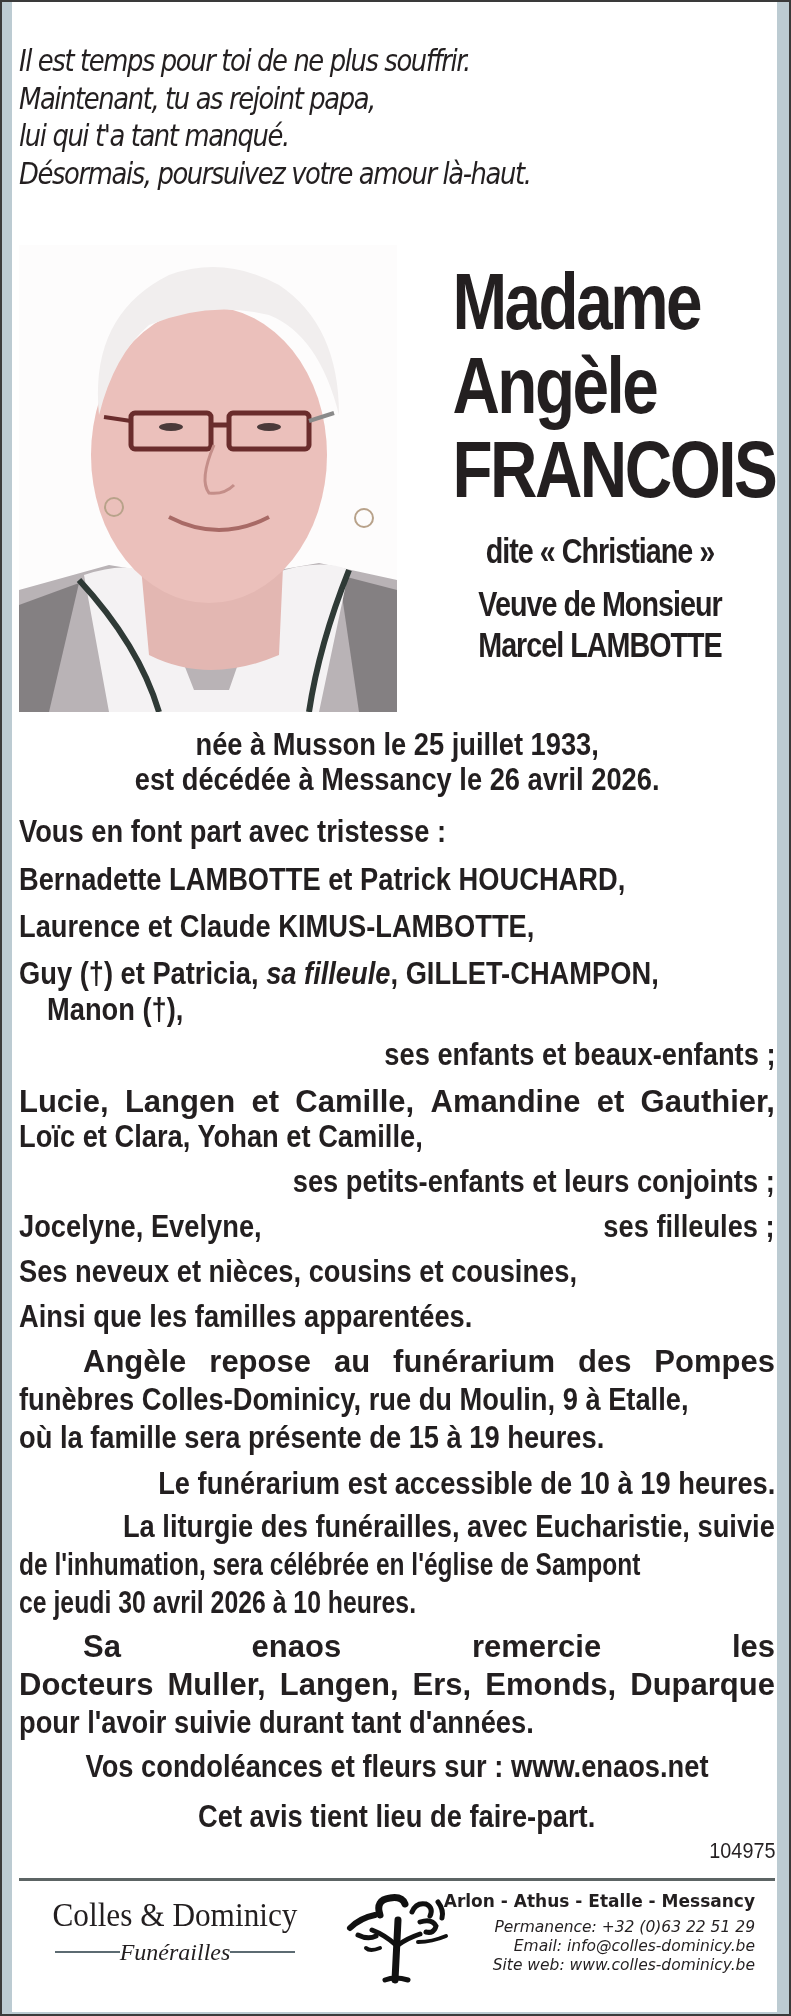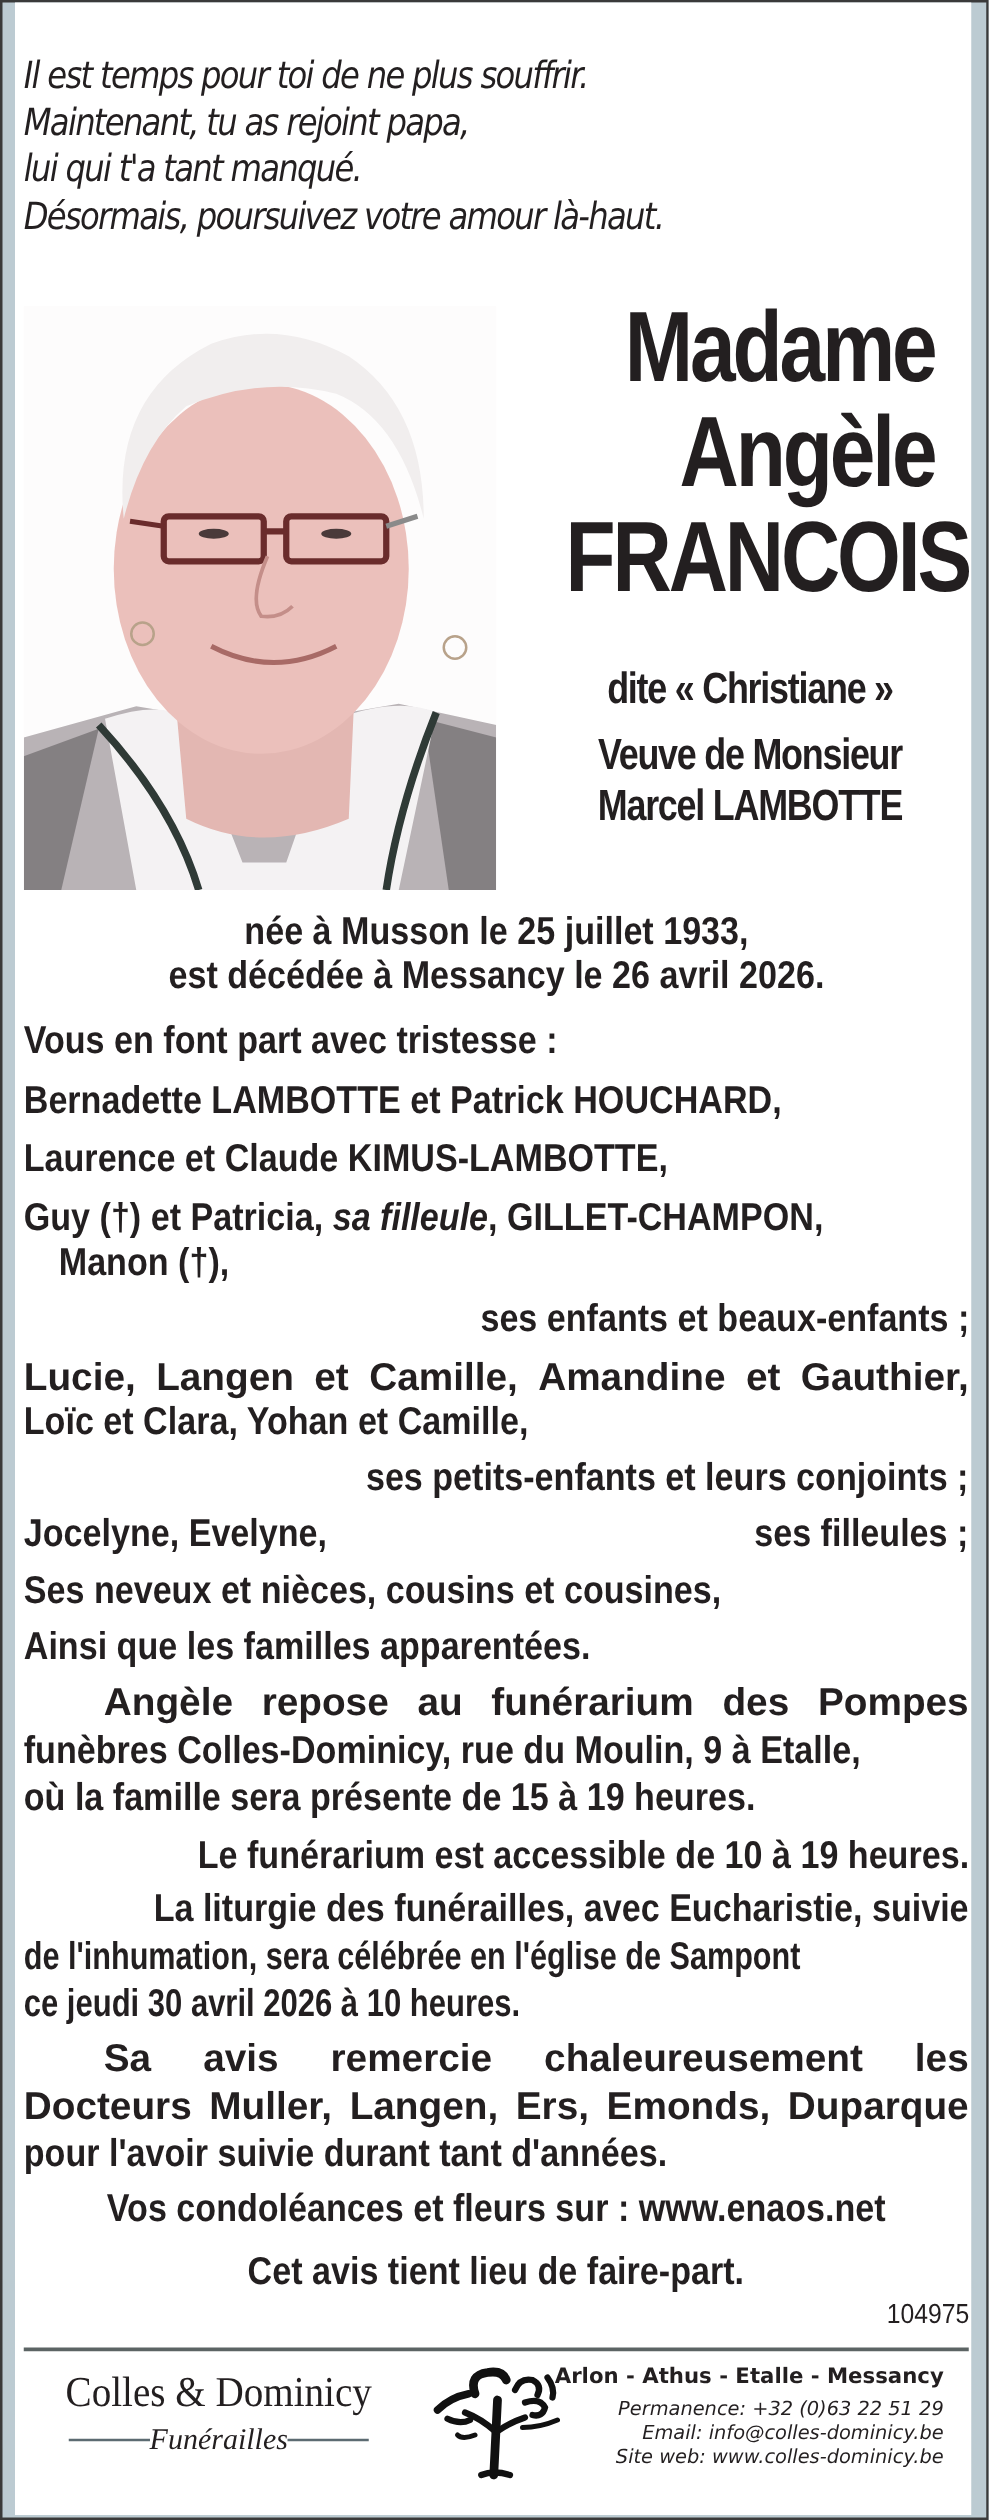--- a/index.html
+++ b/index.html
@@ -12,21 +12,21 @@
 
   .poem { position: absolute; left: 19px; top: 42px; width: 740px;
     font-family: "DejaVu Sans", sans-serif; font-style: italic; font-size: 30px;
     line-height: 37.5px; letter-spacing: -1.6px; transform: scaleX(0.86); transform-origin: left top;
     white-space: nowrap; }
   .poem div { height: 37.5px; }
 
   .photo { position: absolute; left: 19px; top: 245px; width: 378px; height: 467px;
     background: #fdfcfc; overflow: hidden; }
 
-  .name-block { position: absolute; left: 420px; top: 236px; width: 360px; text-align: right; }
+  .name-block { position: absolute; left: 420px; top: 260px; width: 360px; text-align: left; }
   .name-line { font-family: "Liberation Sans", sans-serif; font-weight: bold; font-size: 80px;
     line-height: 84px; letter-spacing: -3px; transform: scaleX(0.82); transform-origin: center top;
     white-space: nowrap; color: #231f20; }
   .sub-block { position: absolute; left: 420px; top: 530px; width: 360px; text-align: center; }
   .sub-line { font-family: "Liberation Sans", sans-serif; font-weight: bold; font-size: 35px;
     line-height: 41px; letter-spacing: -1.2px; transform: scaleX(0.82); transform-origin: center top;
     white-space: nowrap; }
   .sub-line.first { margin-bottom: 12px; }
 
   .body { position: absolute; left: 19px; width: 756px; font-family: "Liberation Sans", sans-serif;
@@ -162,23 +162,22 @@
   <div class="ln" style="top:1380px"><span class="t">funèbres Colles-Dominicy, rue du Moulin, 9 à Etalle,</span></div>
   <div class="ln" style="top:1418px"><span class="t">où la famille sera présente de 15 à 19 heures.</span></div>
   <div class="ln right" style="top:1464px"><span class="t">Le funérarium est accessible de 10 à 19 heures.</span></div>
 
   <div class="ln bold right" style="top:1507px"><span class="t">La liturgie des funérailles, avec Eucharistie, suivie</span></div>
   <div class="ln bold" style="top:1545px"><span class="t" style="transform:scaleX(0.79)">de l'inhumation, sera célébrée en l'église de Sampont</span></div>
   <div class="ln bold" style="top:1583px"><span class="t" style="transform:scaleX(0.8)">ce jeudi 30 avril 2026 à 10 heures.</span></div>
 
   <div class="ln just" style="top:1627px; padding-left:64px">
     <span>Sa</span>
-    <span>avis</span>
+    <span>enaos</span>
     <span>remercie</span>
-    <span>chaleureusement</span>
     <span>les</span>
   </div>
   <div class="ln just" style="top:1665px">
     <span>Docteurs</span>
     <span>Muller,</span>
     <span>Langen,</span>
     <span>Ers,</span>
     <span>Emonds,</span>
     <span>Duparque</span>
   </div>

